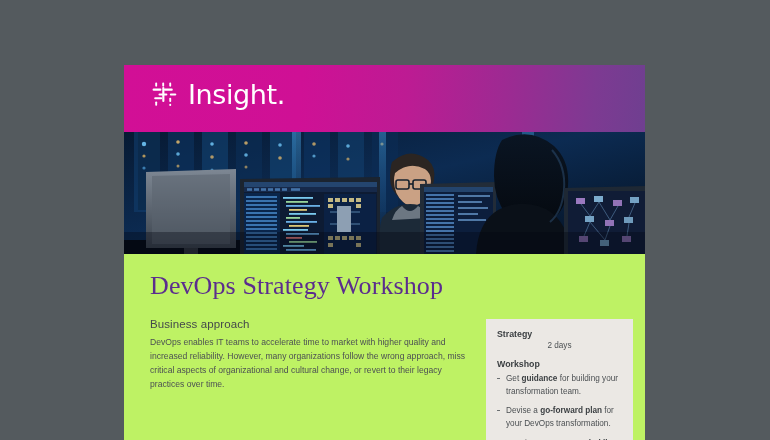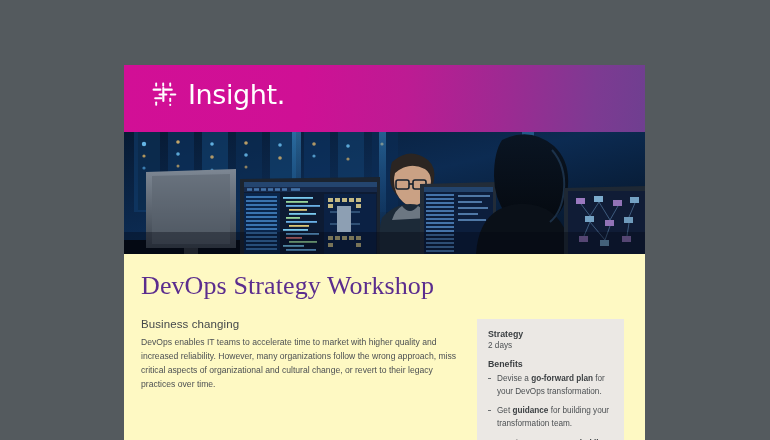--- a/index.html
+++ b/index.html
@@ -20,21 +20,21 @@
     background: #545a5e;
   }
 
   
   #page {
     position: absolute;
     left: 124px;
     top: 65px;
     width: 521px;
     height: 375px;
-    background: #fef9c3;
+    background: #bef264;
     overflow: hidden;
   }
 
   
   .brand-bar {
     position: relative;
     height: 67px;
     width: 100%;
     background: linear-gradient(95deg,
         #d20f96 0%,
@@ -72,21 +72,21 @@
     width: 100%;
     height: 122px;
     overflow: hidden;
     background: #06162c;
   }
   .hero svg { display: block; width: 100%; height: 100%; }
 
   
   .page-body {
     position: relative;
-    padding: 18px 24px 0 17px;
+    padding: 18px 24px 0 26px;
     height: 186px;
   }
 
   .doc-title {
     font-family: "Liberation Serif", "DejaVu Serif", serif;
     font-size: 26px;
     line-height: 1.1;
     font-weight: 400;
     color: #5b2d8e;
     letter-spacing: 0.1px;
@@ -126,20 +126,21 @@
     font-size: 8.8px;
     font-weight: bold;
     color: #3b3f42;
     margin-bottom: 2px;
   }
 
   .side-value {
     font-size: 8.2px;
     color: #4c5053;
     margin-bottom: 9px;
+    text-align: center;
   }
 
   .side-list { list-style: none; margin-top: 3px; }
 
   .side-list li {
     position: relative;
     padding-left: 9px;
     font-size: 8.2px;
     line-height: 1.62;
     color: #4c5053;
@@ -418,36 +419,36 @@
       </svg>
     </div>
 
     <div class="page-body">
 
       <h1 class="doc-title">DevOps Strategy Workshop</h1>
 
       <div class="columns">
 
         <div class="col-main">
-          <h2 class="sec-head">Business changing</h2>
+          <h2 class="sec-head">Business approach</h2>
           <p class="para">DevOps enables IT teams to accelerate time to market with higher quality and increased reliability. However, many organizations follow the wrong approach, miss critical aspects of organizational and cultural change, or revert to their legacy practices over time.</p>
 
         </div>
 
         <aside class="side-card">
           <div class="side-head">Strategy</div>
           <div class="side-value">2 days</div>
 
-          <div class="side-head">Benefits</div>
+          <div class="side-head">Workshop</div>
           <ul class="side-list">
             <li>
-              <span>Devise a </span><b>go-forward plan</b><span> for your DevOps transformation.</span>
+              <span>Get </span><b>guidance</b><span> for building your transformation team.</span>
             </li>
             <li>
-              <span>Get </span><b>guidance</b><span> for building your transformation team.</span>
+              <span>Devise a </span><b>go-forward plan</b><span> for your DevOps transformation.</span>
             </li>
             <li>
               <span>Receive a </span><b>recommended list</b>
             </li>
           </ul>
         </aside>
 
       </div>
     </div>
 

